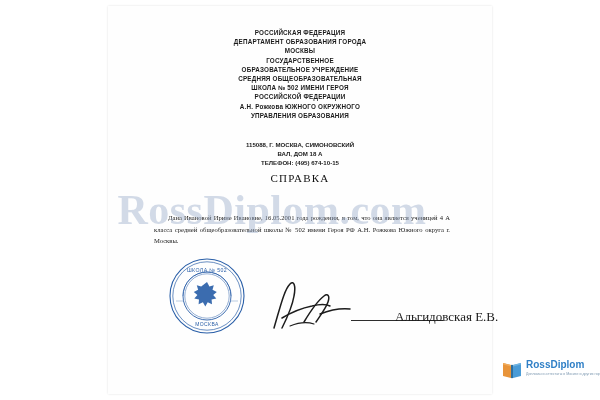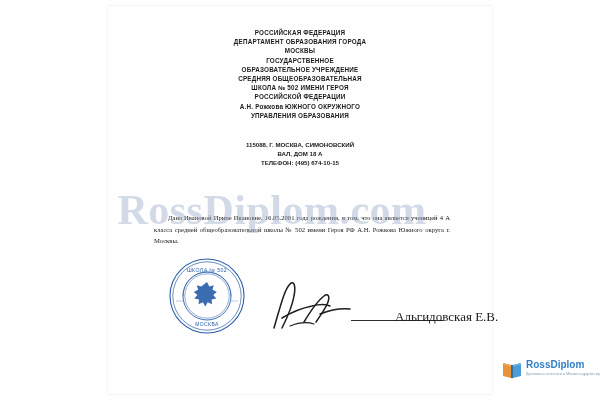--- a/index.html
+++ b/index.html
@@ -202,20 +202,21 @@
       <div>А.Н. Рожкова ЮЖНОГО ОКРУЖНОГО</div>
       <div>УПРАВЛЕНИЯ ОБРАЗОВАНИЯ</div>
     </div>
 
     <div class="addr-block">
       <div>115088, Г. МОСКВА, СИМОНОВСКИЙ</div>
       <div>ВАЛ, ДОМ 18 А</div>
       <div>ТЕЛЕФОН: (495) 674-10-15</div>
     </div>
 
+    <div class="doc-title">СПРАВКА</div>
 
     <div class="body-text">
       <p>Дана Ивановой Ирине Ивановне, 16.05.2001 года рождения, в том, что она является ученицей 4 А класса средней общеобразовательной школы № 502 имени Героя РФ А.Н. Рожкова Южного округа г. Москвы.</p>
     </div>
 
     <div class="stamp">
       <svg width="80" height="80" viewBox="0 0 80 80" xmlns="http://www.w3.org/2000/svg">
         <g fill="none" stroke="#2a5fa8" stroke-width="1.1">
           <circle cx="40" cy="40" r="37"></circle>
           <circle cx="40" cy="40" r="34.2" stroke-width="0.7"></circle>

